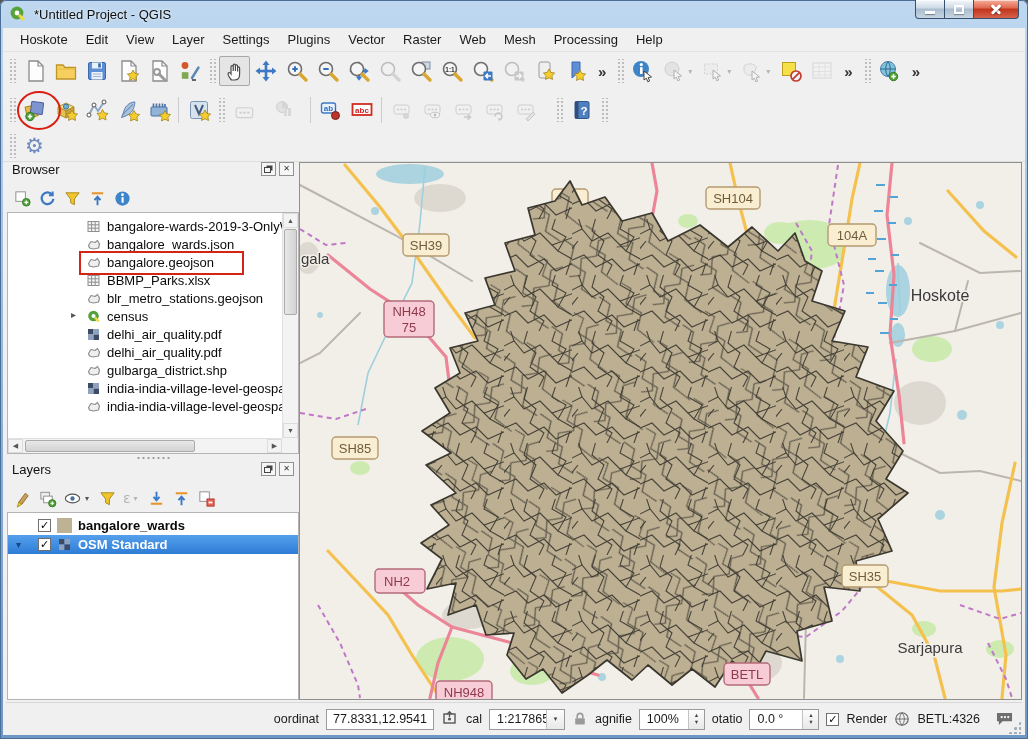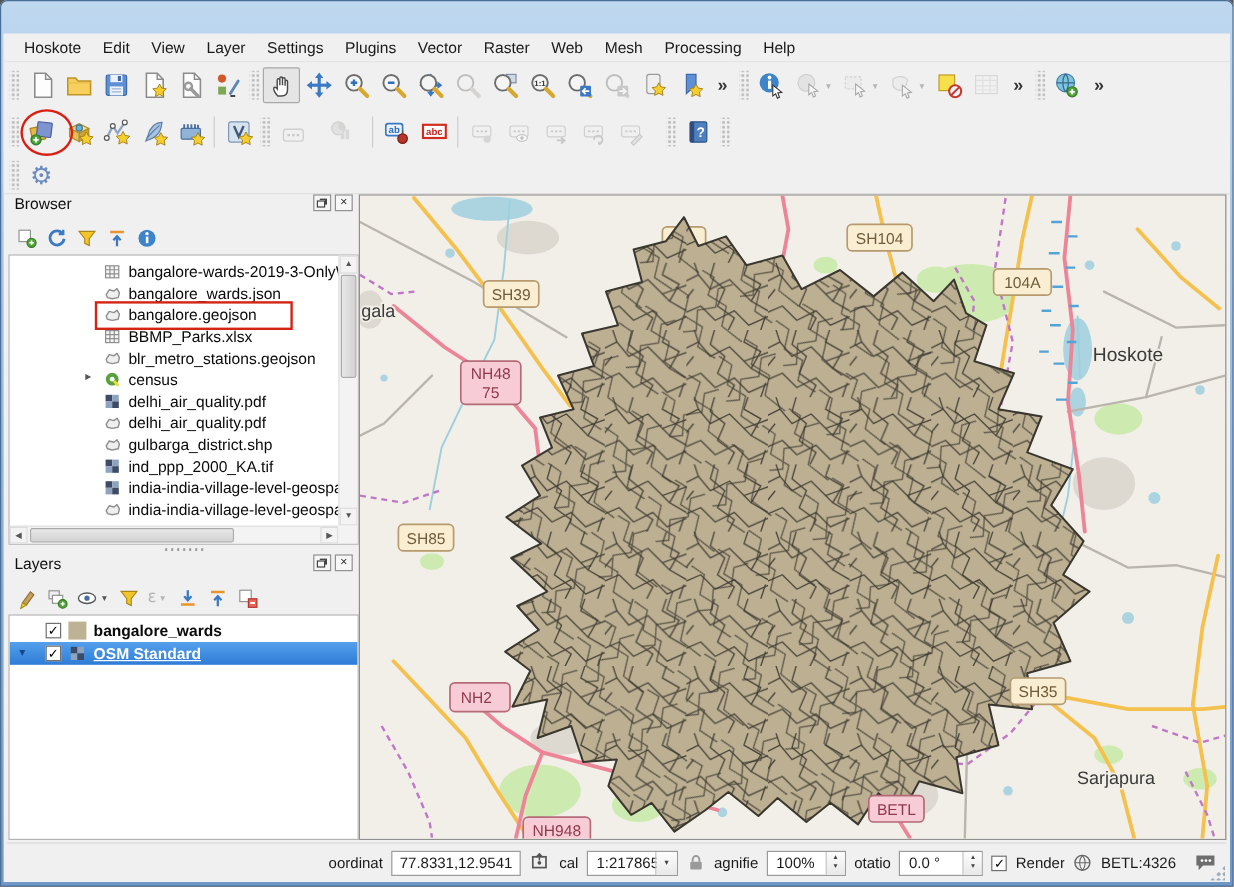--- a/index.html
+++ b/index.html
@@ -62,21 +62,21 @@
 .hthumb{position:absolute;left:17px;top:1px;height:12px;width:170px;background:linear-gradient(#E8E8E8,#D2D2D2);border:1px solid #ABABAB;border-radius:2px;}
 .sbcorner{position:absolute;right:0;bottom:0;width:16px;height:15px;background:#F3F3F3;}
 .splitter{height:8px;display:flex;align-items:center;justify-content:center;}
 .splitdots{width:34px;height:4px;background-image:radial-gradient(circle,#9A9A9A 1px,transparent 1.2px);background-size:5px 4px;}
 .lbody{flex:1;background:#fff;border:1px solid #B4B4B4;position:relative;overflow:hidden;padding-top:3px;}
 .lrow{height:19px;display:flex;align-items:center;gap:6px;padding-left:30px;position:relative;color:#0A0A0A;}
 .lrow .cb{flex:none;}
 .lrow.sel{background:linear-gradient(#55A0EC,#2E7CD6);color:#fff;}
 .lexp{position:absolute;left:8px;font-size:10px;color:#14488A;}
 .lname{font-weight:bold;}
-.lrow.sel .lname{text-decoration:underline;color:#FFF;}
+.lrow.sel .lname{color:#FFF;}
 .swatch{width:15px;height:15px;background:#BEB295;flex:none;}
 .lrow svg{width:15px;height:15px;flex:none;}
 .cb{width:13px;height:13px;border:1px solid #707070;background:#fff;display:flex;align-items:center;justify-content:center;font-size:11px;line-height:1;color:#000;font-weight:bold;font-family:"DejaVu Sans",sans-serif;}
 .map{position:absolute;left:296px;top:0;right:3px;bottom:2px;border:1px solid #8F8F8F;background:#F2EFE9;overflow:hidden;}
 .mapsvg{position:absolute;inset:0;width:100%;height:100%;}
 .statusbar{position:absolute;left:3px;right:3px;bottom:0;height:33px;background:#F0F0F0;display:flex;align-items:center;font-size:12.5px;color:#1A1A1A;padding:0 8px;gap:7px;border-top:1px solid #D8D8D8;}
 .locate{width:204px;height:22px;border:1px solid #ABABAB;border-radius:11px;background:#fff;display:flex;align-items:center;padding:0 9px;gap:6px;flex:none;}
 .locate input{border:none;outline:none;flex:1;font-size:12.5px;color:#9A9A9A;font-family:inherit;background:transparent;}
 .sblab{white-space:nowrap;overflow:hidden;}
 .sbox{height:21px;border:1px solid #9A9A9A;background:#fff;display:flex;align-items:center;padding:0 7px;white-space:nowrap;position:relative;}
@@ -159,20 +159,42 @@
 <g stroke="#3A372F" stroke-width="1.1" fill="none" opacity="0.75">
 <path d="M-2,16 L10,10 L20,22 L36,14 L48,26 L70,18"></path>
 <path d="M24,-2 L20,12 L32,22 L26,36 L40,46 L34,58"></path>
 <path d="M-2,42 L12,36 L24,48 L40,40 L52,52 L70,44"></path>
 </g>
 </pattern>
 </defs>
 </svg>
 
 <div class="frame">
+  <div class="titlebar">
+    <svg width="18" height="18" viewBox="0 0 18 18">
+        <circle cx="8" cy="8" r="6.4" fill="#57A33B"></circle>
+        <circle cx="8" cy="8" r="2.4" fill="#fff"></circle>
+        <path d="M10,10 L15,15" stroke="#F2DB3A" stroke-width="2.8"></path>
+      </svg>
+    <span class="apptitle">*Untitled Project - QGIS</span>
+    <div class="winbtns">
+      <div class="winbtn min">
+          <span class="b-min"></span>
+        </div>
+      <div class="winbtn max">
+          <span class="b-max"></span>
+        </div>
+      <div class="winbtn close">
+          <span class="b-x">
+            <i></i>
+            <i></i>
+          </span>
+        </div>
+    </div>
+  </div>
   <div class="client">
 
     <div class="menubar">
       <span class="mi">Hoskote</span>
       <span class="mi">Edit</span>
       <span class="mi">View</span>
       <span class="mi">Layer</span>
       <span class="mi">Settings</span>
       <span class="mi">Plugins</span>
       <span class="mi">Vector</span>
@@ -581,26 +603,20 @@
                 <svg viewBox="0 0 15 15">
                   <use href="#d-poly15"></use>
                 </svg>
                 <span>delhi_air_quality.pdf</span>
               </div>
             <div class="trow">
                 <svg viewBox="0 0 15 15">
                   <use href="#d-poly15"></use>
                 </svg>
                 <span>gulbarga_district.shp</span>
-              </div>
-            <div class="trow">
-                <svg viewBox="0 0 15 15">
-                  <use href="#d-raster15"></use>
-                </svg>
-                <span>ind_ppp_2000_KA.tif</span>
               </div>
             <div class="trow">
                 <svg viewBox="0 0 15 15">
                   <use href="#d-raster15"></use>
                 </svg>
                 <span>india-india-village-level-geospa</span>
               </div>
             <div class="trow">
                 <svg viewBox="0 0 15 15">
                   <use href="#d-poly15"></use>

